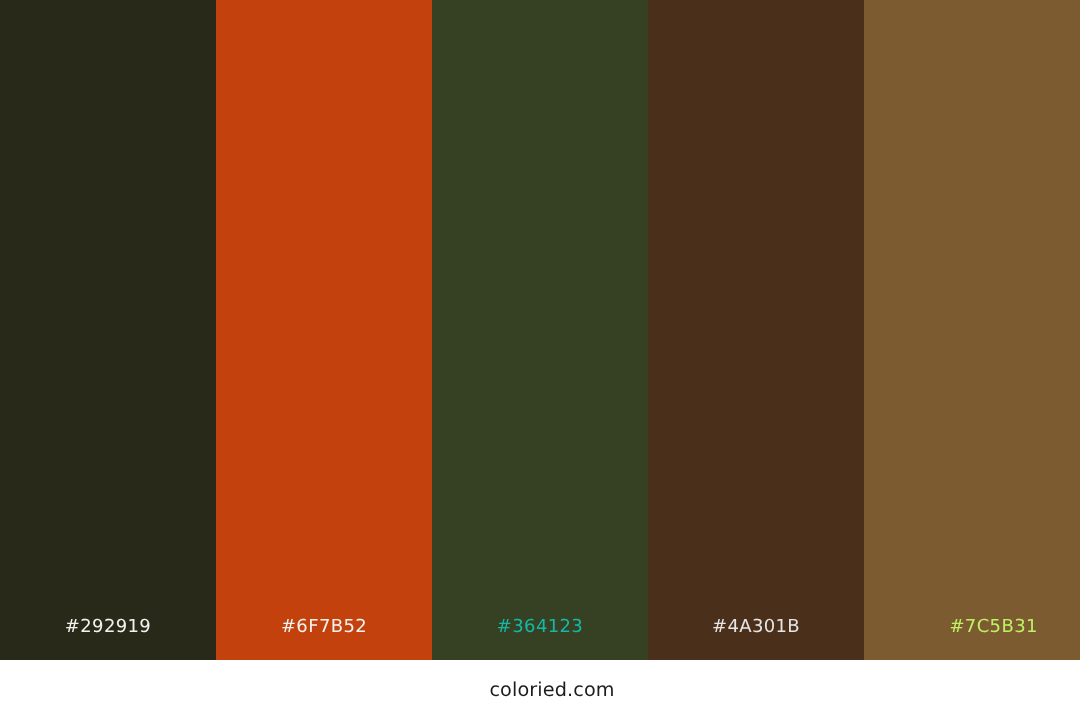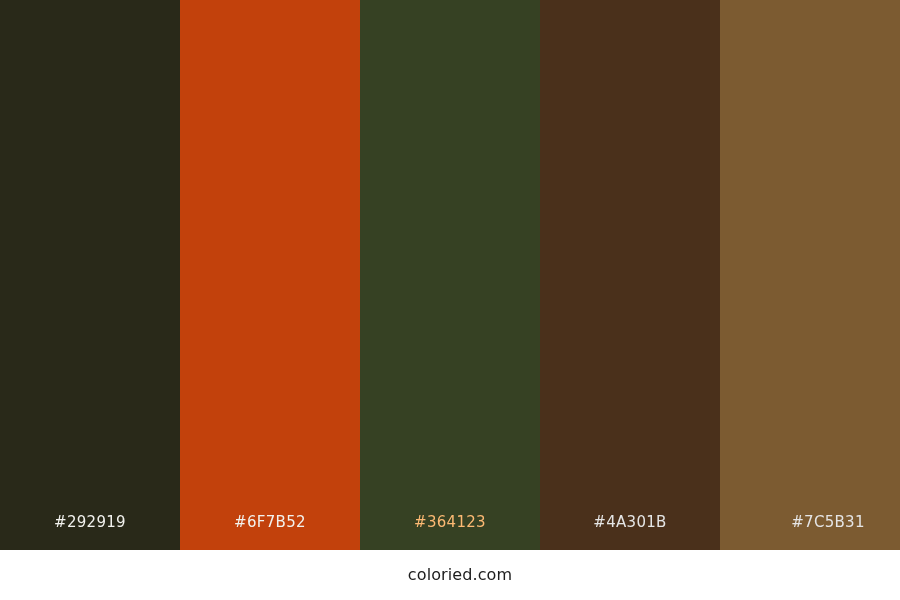--- a/index.html
+++ b/index.html
@@ -78,29 +78,29 @@
 
     <div class="swatch" style="background-color: rgb(41, 41, 25);">
       <span class="swatch-label" style="color: rgb(242, 242, 238);">#292919</span>
     </div>
 
     <div class="swatch" style="background-color: #c2410c;">
       <span class="swatch-label" style="color: rgb(242, 242, 238);">#6F7B52</span>
     </div>
 
     <div class="swatch" style="background-color: rgb(54, 65, 35);">
-      <span class="swatch-label" style="color: #fdba74; margin-top: 44px;">#364123</span>
+      <span class="swatch-label" style="color: #14b8a6; margin-top: 44px;">#364123</span>
     </div>
 
     <div class="swatch" style="background-color: rgb(74, 48, 27);">
       <span class="swatch-label" style="color: #e5e5e5;">#4A301B</span>
     </div>
 
     <div class="swatch" style="background-color: rgb(124, 91, 49);">
-      <span class="swatch-label" style="color: #e5e5e5; padding-left: 36px;">#7C5B31</span>
+      <span class="swatch-label" style="color: #bef264; padding-left: 36px;">#7C5B31</span>
     </div>
 
   </div>
 
   <div id="footer-bar">
     <span id="site-credit" style="color: rgb(28, 28, 28);">coloried.com</span>
   </div>
 
 </div>
 

